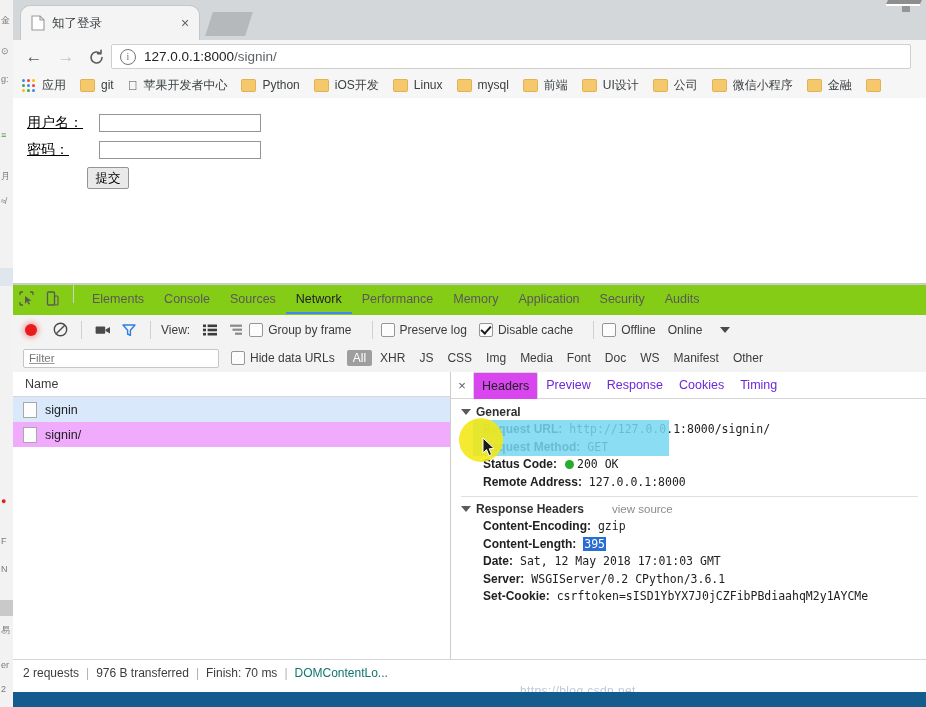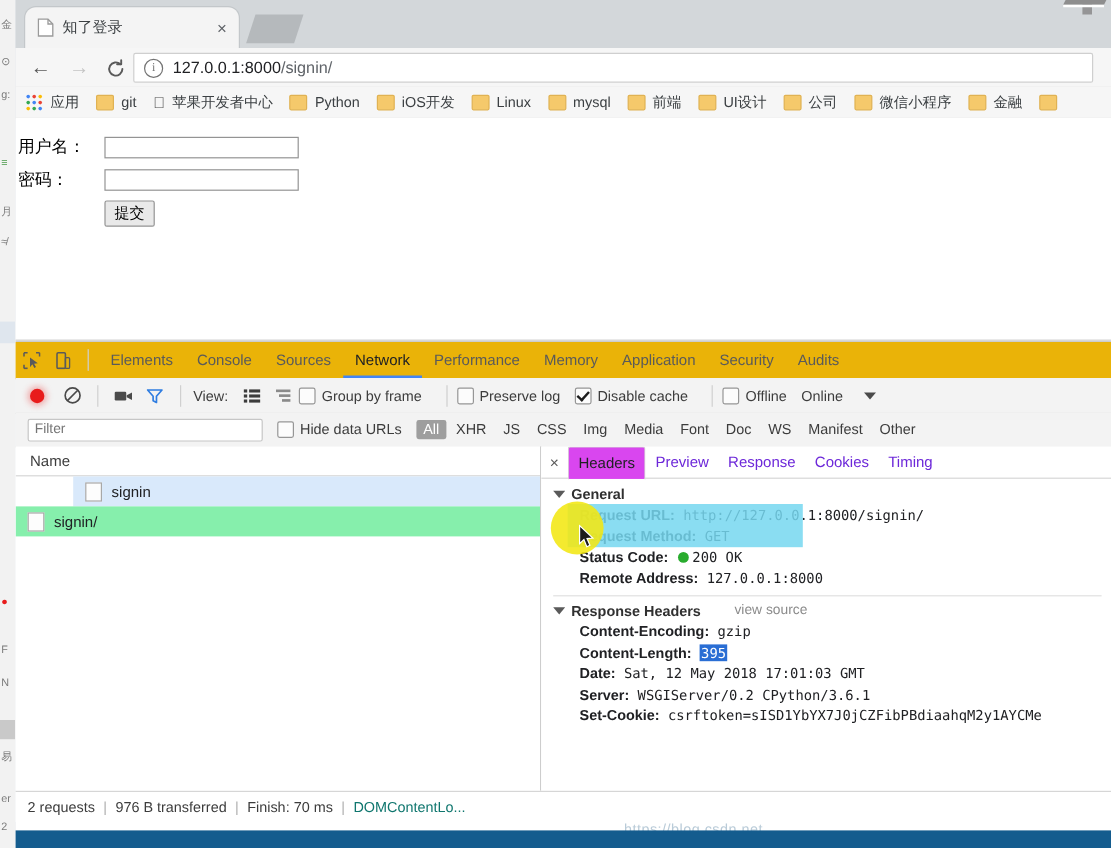--- a/index.html
+++ b/index.html
@@ -202,21 +202,22 @@
     position: absolute;
     left: 0; top: 98px;
     width: 913px; height: 185px;
     background: #ffffff;
     border-bottom: 1px solid #c9c9c9;
   }
   .form-row {
     position: absolute;
     display: flex;
     align-items: center;
-    left: 0px;
+    left: 12px;
+    text-decoration: underline;
   }
   .form-label {
     display: inline-block;
     width: 72px;
     text-align: left;
     padding-left: 2px;
     font-size: 14px;
     color: #000;
     font-family: "DejaVu Sans", sans-serif;
   }
@@ -247,24 +248,24 @@
     width: 913px; height: 423px;
     background: #ffffff;
     border-top: 1px solid #cdcdcd;
   }
 
   
   .dt-tabs {
     position: absolute;
     left: 0; top: 0;
     width: 913px; height: 30px;
-    background: #eab308;
+    background: #84cc16;
     border-bottom: 1px solid #cdcdcd;
     display: flex;
-    align-items: center;
+    align-items: flex-start;
   }
   .dt-icobtn {
     width: 26px; height: 26px;
     display: flex; align-items: center; justify-content: center;
     color: #5a5a5a;
     flex: 0 0 auto;
   }
   .dt-sep {
     width: 1px; height: 18px;
     background: #d0d0d0;
@@ -358,20 +359,21 @@
     margin-left: 10px;
     border: 1px solid #c6c6c6;
     border-radius: 2px;
     background: #fff;
     font-size: 11.5px;
     color: #9a9a9a;
     padding: 0 5px;
     box-sizing: border-box;
     font-family: "Liberation Sans", sans-serif;
     flex: 0 0 auto;
+    text-decoration: underline;
   }
   .ftype {
     font-size: 12px;
     color: #3c3c3c;
     padding: 1px 6px;
     margin-right: 2px;
     border-radius: 2px;
     white-space: nowrap;
     flex: 0 0 auto;
     cursor: pointer;
@@ -403,22 +405,22 @@
   }
   .req-row {
     height: 25px;
     display: flex;
     align-items: center;
     padding-left: 10px;
     font-size: 12.5px;
     color: #202124;
     box-sizing: border-box;
   }
-  .req-row.sel  { background: #d9e9fb; margin-left: 48px; }
-  .req-row.hov  { background: #86efac; }
+  .req-row.sel  { background: #d9e9fb; }
+  .req-row.hov  { background: #f0abfc; }
   .req-ico {
     width: 12px; height: 14px;
     border: 1px solid #a8a8a8;
     background: #fdfdfd;
     margin-right: 8px;
     flex: 0 0 auto;
   }
 
   .det-panel {
     position: absolute;

